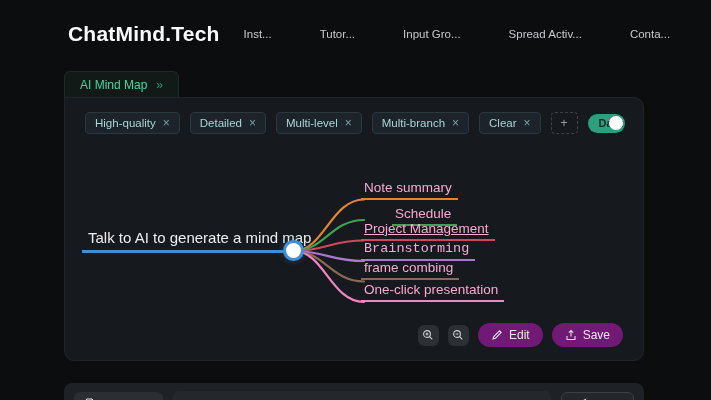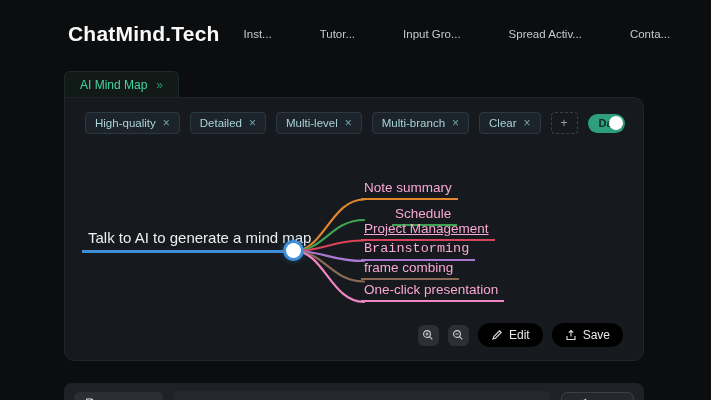--- a/index.html
+++ b/index.html
@@ -90,21 +90,21 @@
   .panel-controls {
     position:absolute; right:20px; bottom:13px;
     display:flex; align-items:center; gap:9px;
   }
   .icon-btn {
     width:21px; height:21px; border-radius:6px; background:#2c3035;
     display:grid; place-items:center; cursor:pointer; border:none;
   }
   .pill-btn {
     display:inline-flex; align-items:center; gap:6px;
-    background:#000000; border:none; border-radius:13px; padding:5px 13px;
+    background:#701a75; border:none; border-radius:13px; padding:5px 13px;
     font-size:12px; color:#e8e9ea; cursor:pointer;
     font-family:"Liberation Sans", sans-serif;
   }
   
   .prompt-bar {
     position:absolute; left:64px; top:383px; width:580px; height:42px;
     background:#1e2125; border-radius:8px; display:flex; align-items:center;
     padding:0 10px; gap:10px;
   }
   .template-btn {

